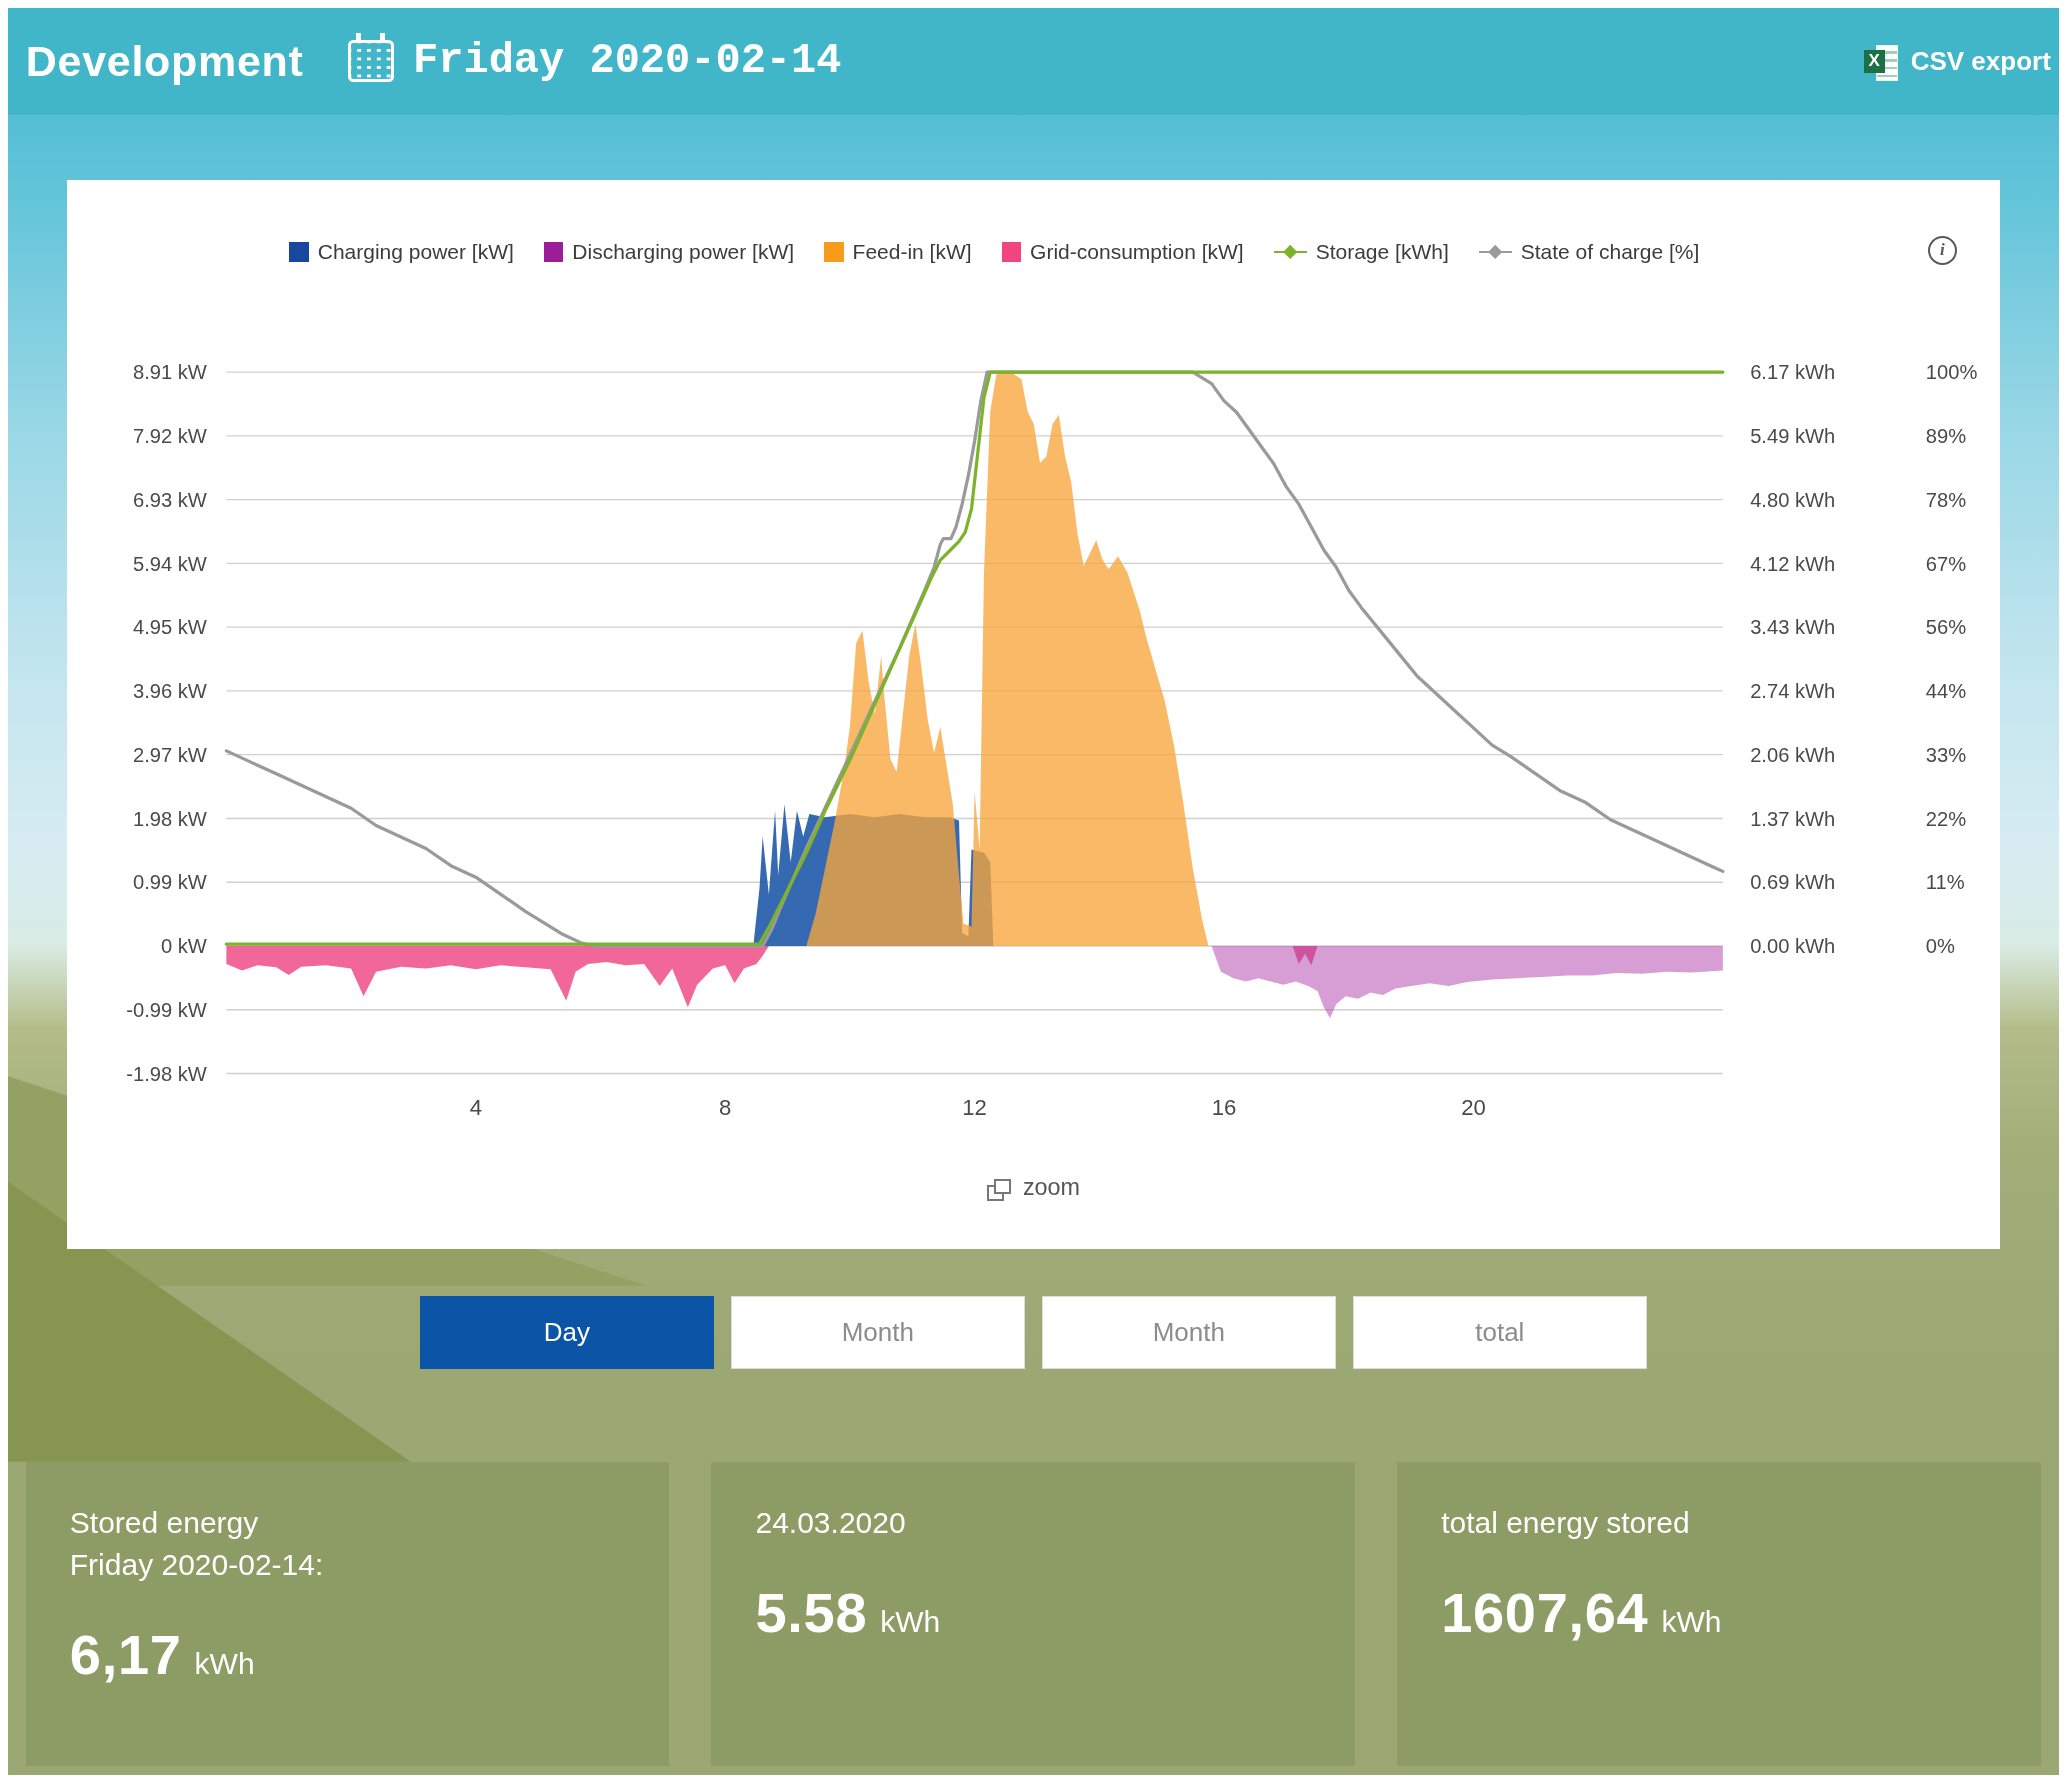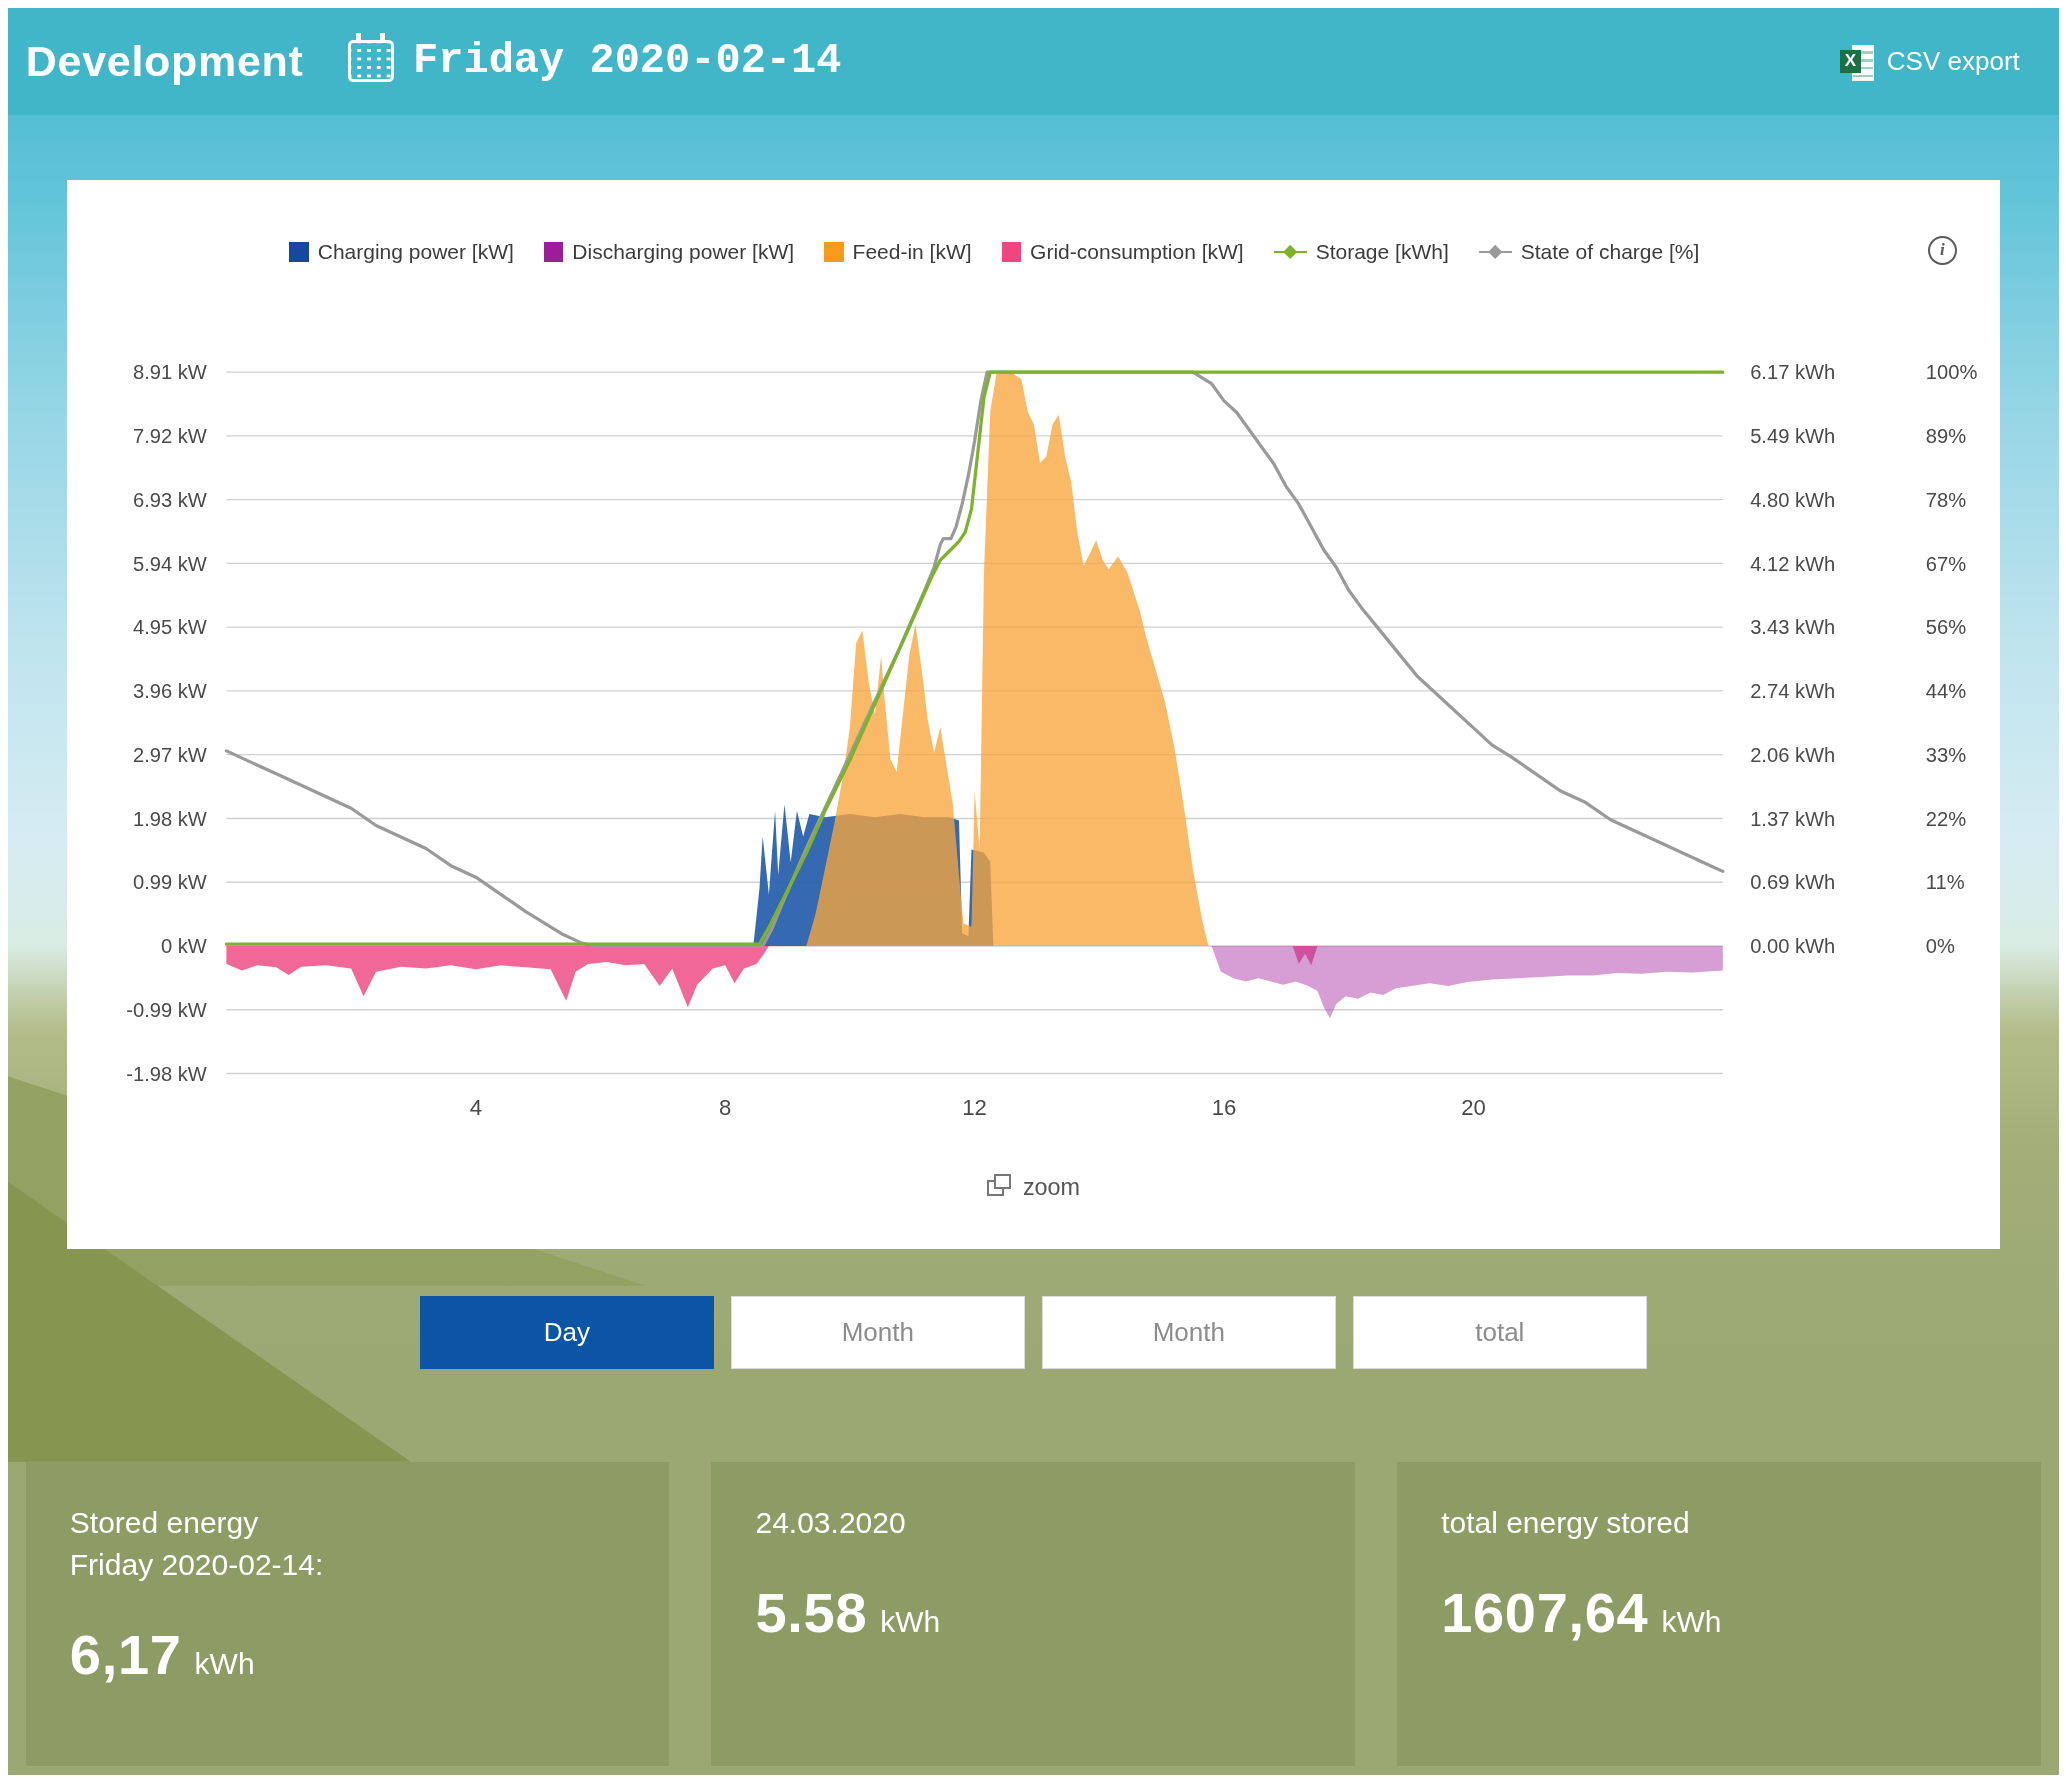--- a/index.html
+++ b/index.html
@@ -7,21 +7,21 @@
   .page{position:relative;width:2051px;height:1767px;padding:7.8px;background:#ffffff;}
 
   
   .header{position:relative;height:107px;background:#41b6c9;display:flex;align-items:center;color:#fff;}
   .header-title{font-size:43px;font-weight:bold;margin-left:18px;letter-spacing:0.7px;}
   .cal-icon{position:relative;width:40px;height:36px;border:3.9px solid #fff;border-radius:5.2px;margin:0 19.5px 0 44px;
     background:radial-gradient(#fff 26%,transparent 30%);background-size:9.8px 8.5px;background-position:3.3px 11.7px;background-repeat:repeat;}
   .cal-icon::before,.cal-icon::after{content:"";position:absolute;top:-10.4px;width:5.2px;height:9px;background:#fff;}
   .cal-icon::before{left:5.2px}.cal-icon::after{right:5.2px}
   .header-date{font-size:42px;font-weight:bold;font-family:Liberation Mono, monospace;}
-  .csv-export{margin-left:auto;margin-right:39px;display:flex;align-items:center;gap:13px;font-size:26px;cursor:pointer;}
+  .csv-export{margin-left:auto;margin-right:8px;display:flex;align-items:center;gap:13px;font-size:26px;cursor:pointer;font-weight:bold;}
   .xls-icon{position:relative;width:34px;height:36px;}
   .xls-icon::before{content:"";position:absolute;right:0;top:1.3px;width:19.5px;height:34px;background:
     repeating-linear-gradient(#fff 0 5.2px,#9fd2b9 5.2px 7.8px);border:1.3px solid #e7f3ec;}
   .xls-icon::after{content:"X";position:absolute;left:0;top:6.5px;width:21px;height:23.4px;background:#1d7044;color:#fff;
     font-weight:bold;font-size:17px;display:flex;align-items:center;justify-content:center;}
 
   
   .content{position:relative;height:1660px;
     background:linear-gradient(180deg,#54bed5 0%,#66c6da 6%,#96d6e5 18%,#bfe4ee 32%,#d6ecf2 44%,#d9ece4 50%,#b4bd8a 55%,#a3ae79 62%,#9ba874 75%,#9ba874 100%);}
   .hill-left{position:absolute;left:0;top:833px;width:638px;height:338px;background:#93a163;
@@ -33,21 +33,21 @@
   .card{position:absolute;left:59px;right:59px;top:65px;height:1069px;background:#ffffff;z-index:2;}
   .legend{position:absolute;top:60px;left:39px;right:117px;display:flex;justify-content:center;align-items:center;gap:30px;}
   .legend-item{display:flex;align-items:center;gap:9px;font-size:21px;color:#3c3c3c;white-space:nowrap;cursor:pointer;}
   .lg-square{width:19.5px;height:19.5px;display:inline-block;}
   .lg-markerwrap{position:relative;width:33px;height:19.5px;display:inline-block;}
   .lg-line{position:absolute;left:0;right:0;top:8.5px;height:2.6px;}
   .lg-diamond{position:absolute;left:11px;top:4.6px;width:10.4px;height:10.4px;transform:rotate(45deg);}
   .info-icon{position:absolute;top:56px;right:43px;width:25px;height:25px;border:2px solid #5a5a5a;border-radius:50%;
     color:#5a5a5a;font-size:17px;font-weight:bold;display:flex;align-items:center;justify-content:center;cursor:pointer;font-family:"Liberation Serif",serif;font-style:italic;}
   #chart-svg{position:absolute;left:0;top:153px;font-family:"Liberation Sans",sans-serif;}
-  .zoom{position:absolute;top:994px;left:0;right:0;display:flex;justify-content:center;align-items:flex-start;gap:10.4px;
+  .zoom{position:absolute;top:994px;left:0;right:0;display:flex;justify-content:center;align-items:flex-end;gap:10.4px;
     font-size:23.4px;color:#555;cursor:pointer;}
   .zoom-icon{position:relative;width:26px;height:22px;display:inline-block;}
   .zoom-icon::before{content:"";position:absolute;left:0;bottom:0;width:13px;height:11.7px;border:2px solid #777;background:#fff;}
   .zoom-icon::after{content:"";position:absolute;right:1.3px;top:0;width:13px;height:11.7px;border:2px solid #777;background:#fff;}
 
   
   .range-row{position:absolute;top:1181px;left:0;right:0;display:flex;justify-content:center;gap:17px;z-index:2;}
   .range-btn{width:294px;height:73px;border:0.7px solid #dcdcdc;background:#ffffff;color:#8c8c8c;font-size:26px;
     font-family:"Liberation Sans",sans-serif;cursor:pointer;}
   .range-btn.active{background:#0c55a6;border-color:#0c55a6;color:#ffffff;}

